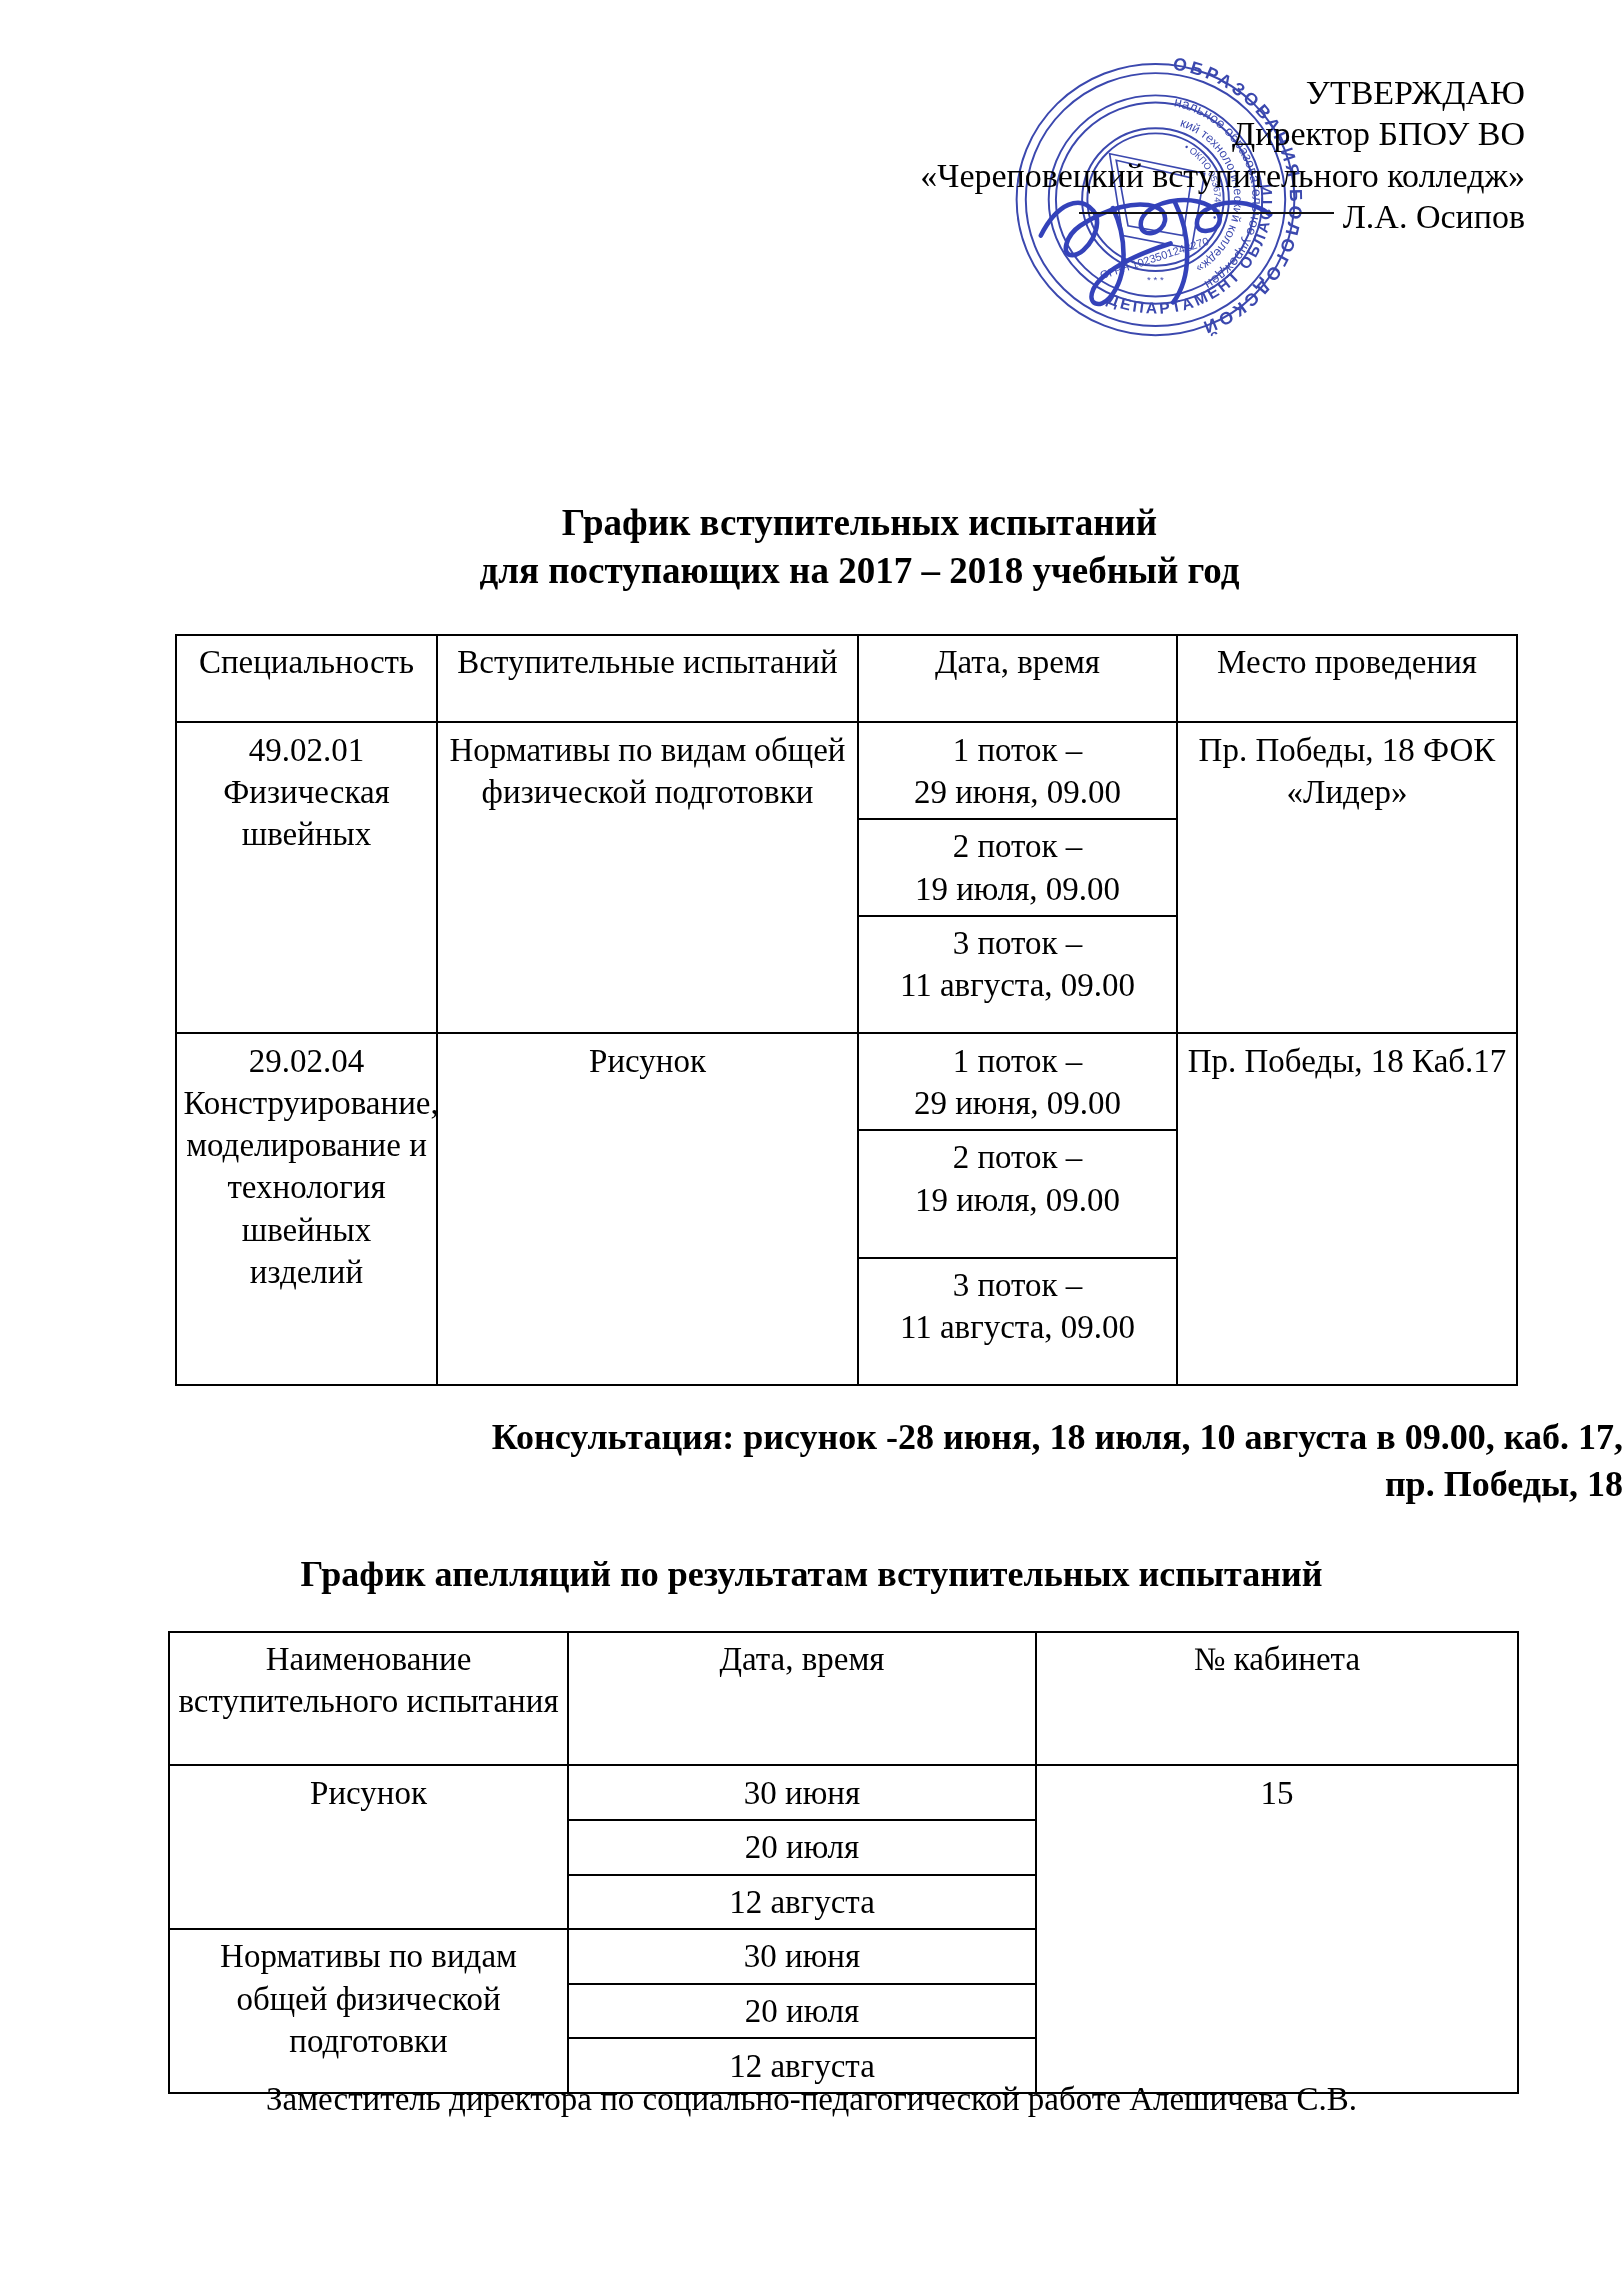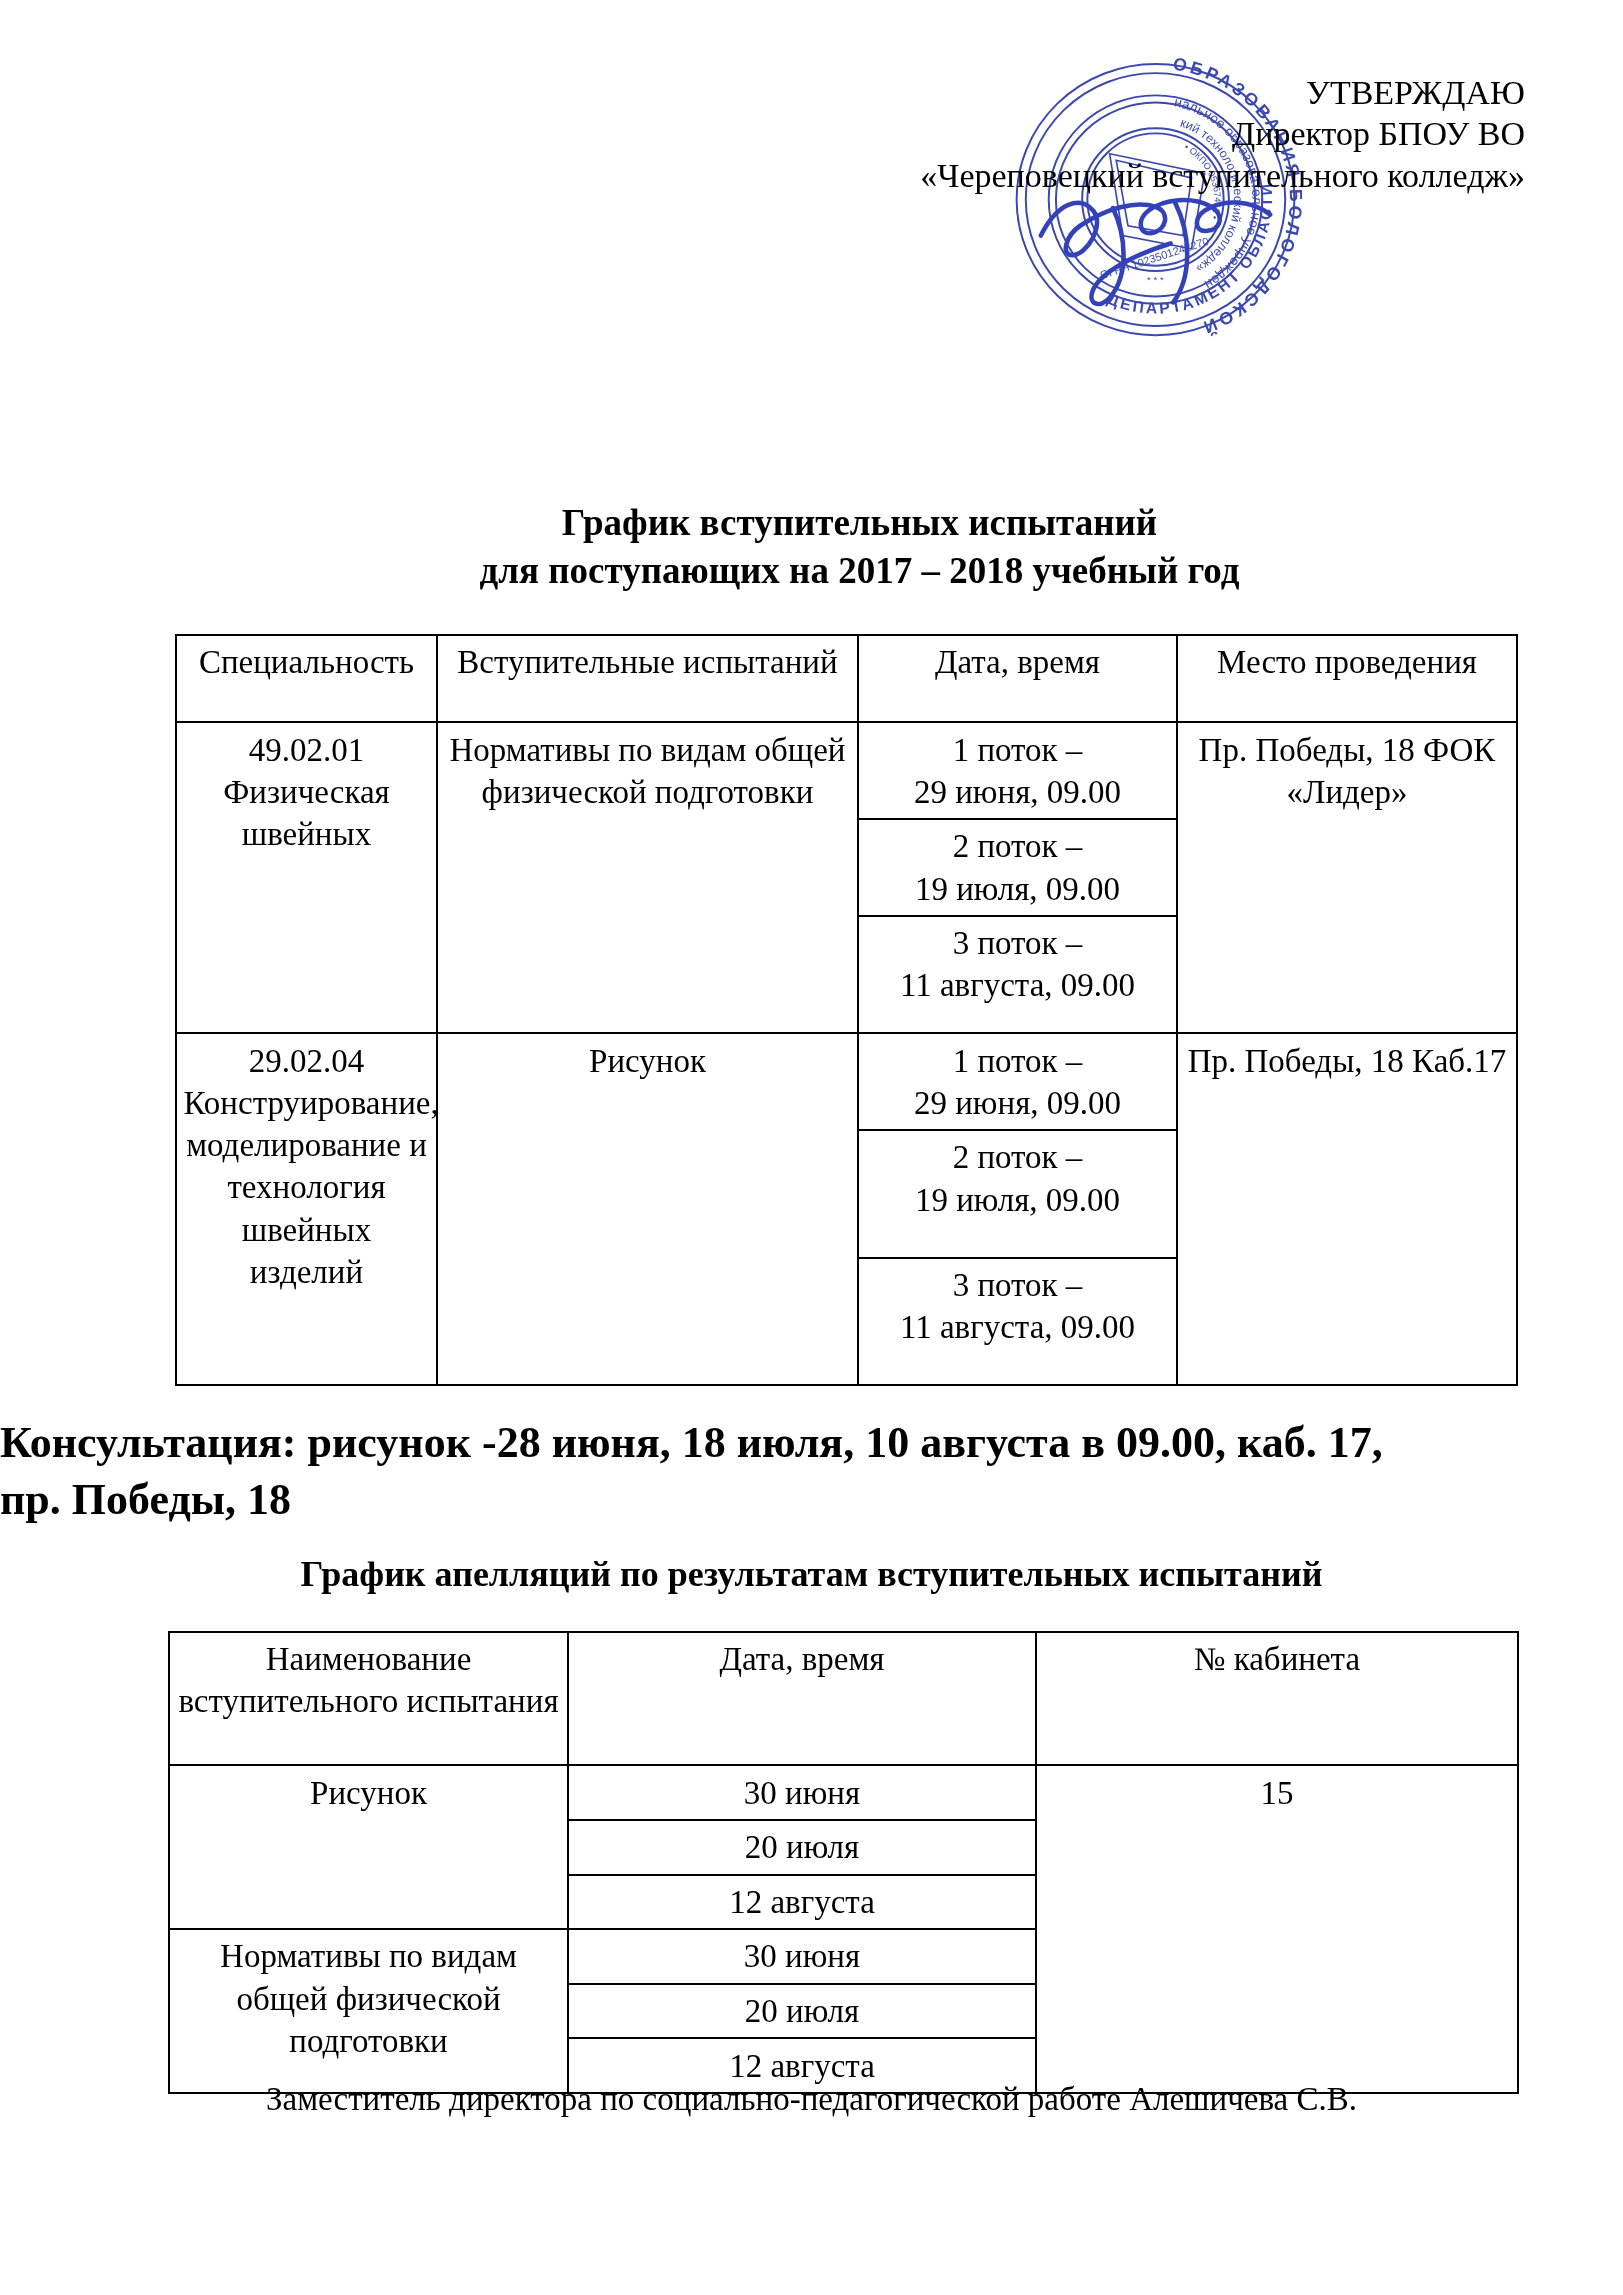--- a/index.html
+++ b/index.html
@@ -56,22 +56,22 @@
     font-size:37px;
     font-weight:bold;
     line-height:1.30;
   }
   #title-main { top:499px;margin-left:48px; }
   #title-appeal { top:1551px; font-size:36px; }
 
   .consult {
     position:absolute;
     left:0; width:1623px;
-    text-align:left;
-    font-size:44px;
+    text-align:right;
+    font-size:36px;
     font-weight:bold;
     line-height:1.30;
     top:1414px;
   }
 
   .footer-line {
     position:absolute;
     left:0; width:1623px;
     top:2081px;
     text-align:center;
@@ -153,20 +153,23 @@
         <path d="M180 258 C200 300, 205 360, 175 395 C160 412, 140 405, 150 382 C162 356, 210 330, 268 312"></path>
         <path d="M275 250 C300 300, 300 365, 272 402"></path>
       </g>
     </svg>
   </div>
 
   <div class="approval">
     <div class="ln">УТВЕРЖДАЮ</div>
     <div class="ln">Директор БПОУ  ВО</div>
     <div class="ln wide">«Череповецкий вступительного колледж»</div>
+    <div class="ln">
+      <span class="sig-rule"></span><span>Л.А. Осипов</span>
+    </div>
   </div>
 
   <div class="doc-title" id="title-main">
     <div>График вступительных испытаний</div>
     <div>для поступающих на 2017 – 2018 учебный год</div>
   </div>
 
   <table class="doc" id="table-schedule">
     <colgroup>
       <col style="width:261px">

